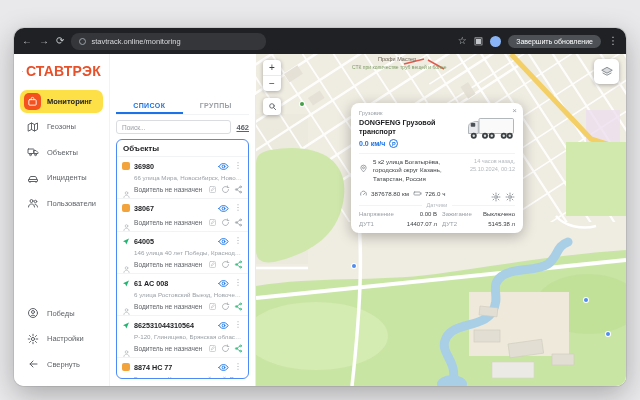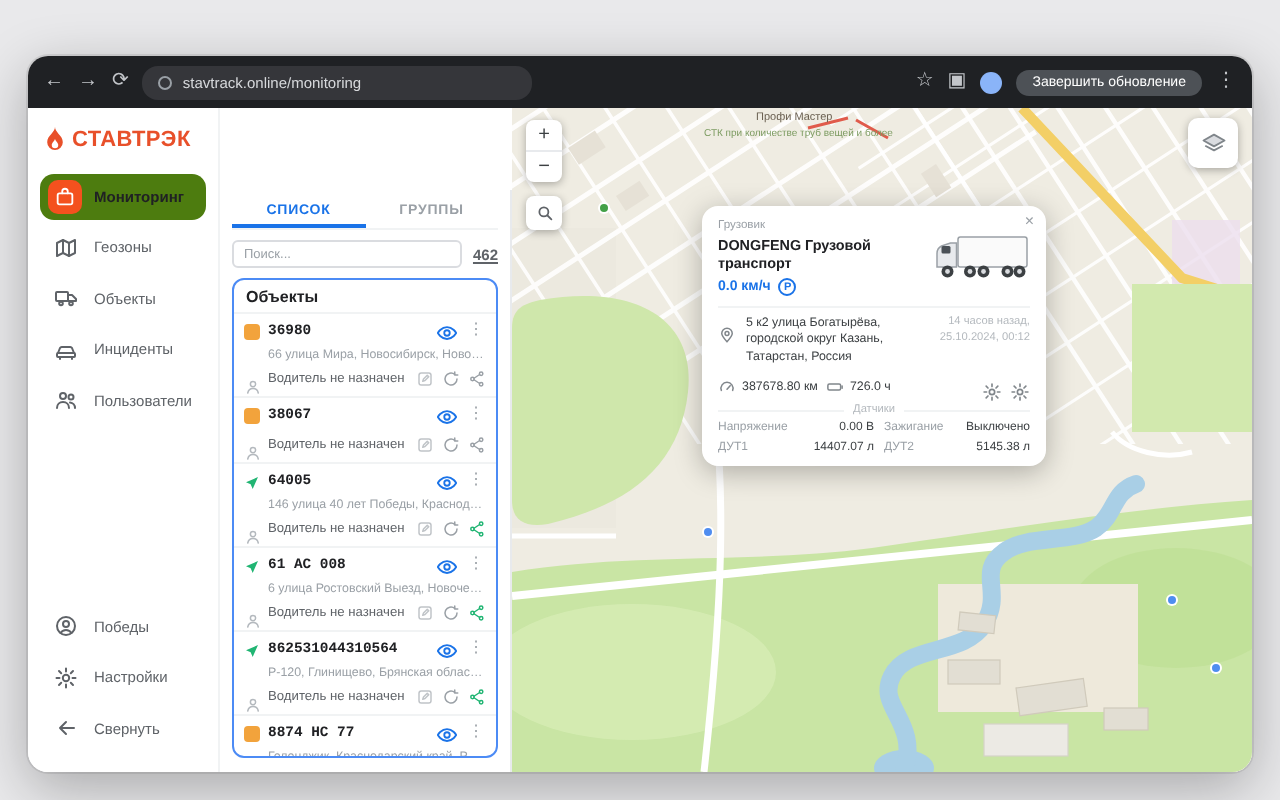--- a/index.html
+++ b/index.html
@@ -18,26 +18,26 @@
   .url-text { color:#d7d9dc; font-size:7.5px; white-space:nowrap; }
   .tb-spacer { flex:1; }
   .tb-avatar { width:11px; height:11px; border-radius:50%; background:#8ab4f8; }
   .update-btn { background:#4d5156; color:#fff; font-size:7px; padding:3px 8px; border-radius:9px; white-space:nowrap; }
 
   .app { display:flex; height:332px; background:#fff; }
 
   
   .sidebar { width:96px; border-right:1px solid #f1f3f4; padding:7px 6px 8px; display:flex; flex-direction:column; }
   .logo { display:flex; align-items:center; gap:3px; padding:2px 2px 8px; }
-  .logo-text { font-size:11px; font-weight:800; color:#e8502a; letter-spacing:.2px; }
+  .logo-text { font-size:14px; font-weight:800; color:#e8502a; letter-spacing:.2px; }
   .side-item { display:flex; align-items:center; gap:6px; padding:3px 4px; margin:2.5px 0; border-radius:7px; cursor:pointer; }
   .side-item .s-ico { width:17px; height:17px; display:flex; align-items:center; justify-content:center; color:#5f6368; flex:none; }
   .side-item .s-ico svg { width:12px; height:12px; }
   .side-item .s-label { font-size:7.5px; color:#5f6368; white-space:nowrap; }
-  .side-item.active { background:#4d7c0f; }
+  .side-item.active { background:#fde047; }
   .side-item.active .s-ico { background:#f4511e; border-radius:5px; color:#fff; }
   .side-item.active .s-ico svg { width:11px; height:11px; }
   .side-item.active .s-label { color:#202124; font-weight:bold; }
   .side-spacer { flex:1; }
 
   
   .panel { width:146px; border-right:1px solid #e8eaed; padding:5px 6px 7px; display:flex; flex-direction:column;margin-top:41px; }
   .tabs { display:flex; height:15px; border-bottom:1px solid #f1f3f4; }
   .tab { flex:1; text-align:center; font-size:7px; font-weight:bold; letter-spacing:.4px; color:#9aa0a6;
          border-bottom:2px solid transparent; cursor:pointer; padding-top:2px; }
@@ -45,21 +45,21 @@
   .search-row { display:flex; align-items:center; gap:5px; margin:5px 0; }
   .search-input { flex:1; height:14px; border:1px solid #dadce0; border-radius:3px; font-size:6.5px;
                   padding:0 5px; color:#3c4043; font-family:"Liberation Sans",sans-serif; outline:none; }
   .search-input::placeholder { color:#9aa0a6; }
   .count { font-size:7.5px; font-weight:bold; color:#5f6368; text-decoration:underline; }
   .objects-box { flex:1; border:1px solid #4c8bf5; border-radius:6px; overflow:hidden; display:flex; flex-direction:column; }
   .objects-title { font-size:8px; font-weight:bold; color:#202124; padding:4px 6px 3px; }
   .obj-list { flex:1; overflow:hidden; }
   .obj-item { padding:3px 5px 4px; border-top:1px solid #f1f3f4; }
   .obj-item.selected { box-shadow:inset 0 0 0 1.2px #4c8bf5; border-radius:6px; border-top-color:transparent; }
-  .o-r1 { display:flex; align-items:center; gap:4px;font-family:Liberation Mono, monospace; }
+  .o-r1 { display:flex; align-items:center; gap:4px; }
   .st-ico { width:8px; height:8px; flex:none; display:flex; align-items:center; justify-content:center; }
   .st-parked { background:#f2a33c; border-radius:2px; }
   .st-moving svg { width:9px; height:9px; }
   .o-title { flex:1; font-size:7.2px; font-weight:bold; color:#202124; white-space:nowrap; overflow:hidden; text-overflow:ellipsis; }
   .o-eye { width:12px; height:12px; color:#1a73e8; display:flex; align-items:center; justify-content:center; cursor:pointer; }
   .o-eye svg { width:11px; height:11px; }
   .o-eye.target { color:#17a589; }
   .o-kebab { color:#9aa0a6; font-size:8px; line-height:1; cursor:pointer; padding:0 1px; }
   .o-addr { margin:2px 0 0 12px; font-size:6.2px; color:#9aa0a6; white-space:nowrap; overflow:hidden; text-overflow:ellipsis; }
   .o-r3 { display:flex; align-items:center; gap:3px; margin-top:3px; }

